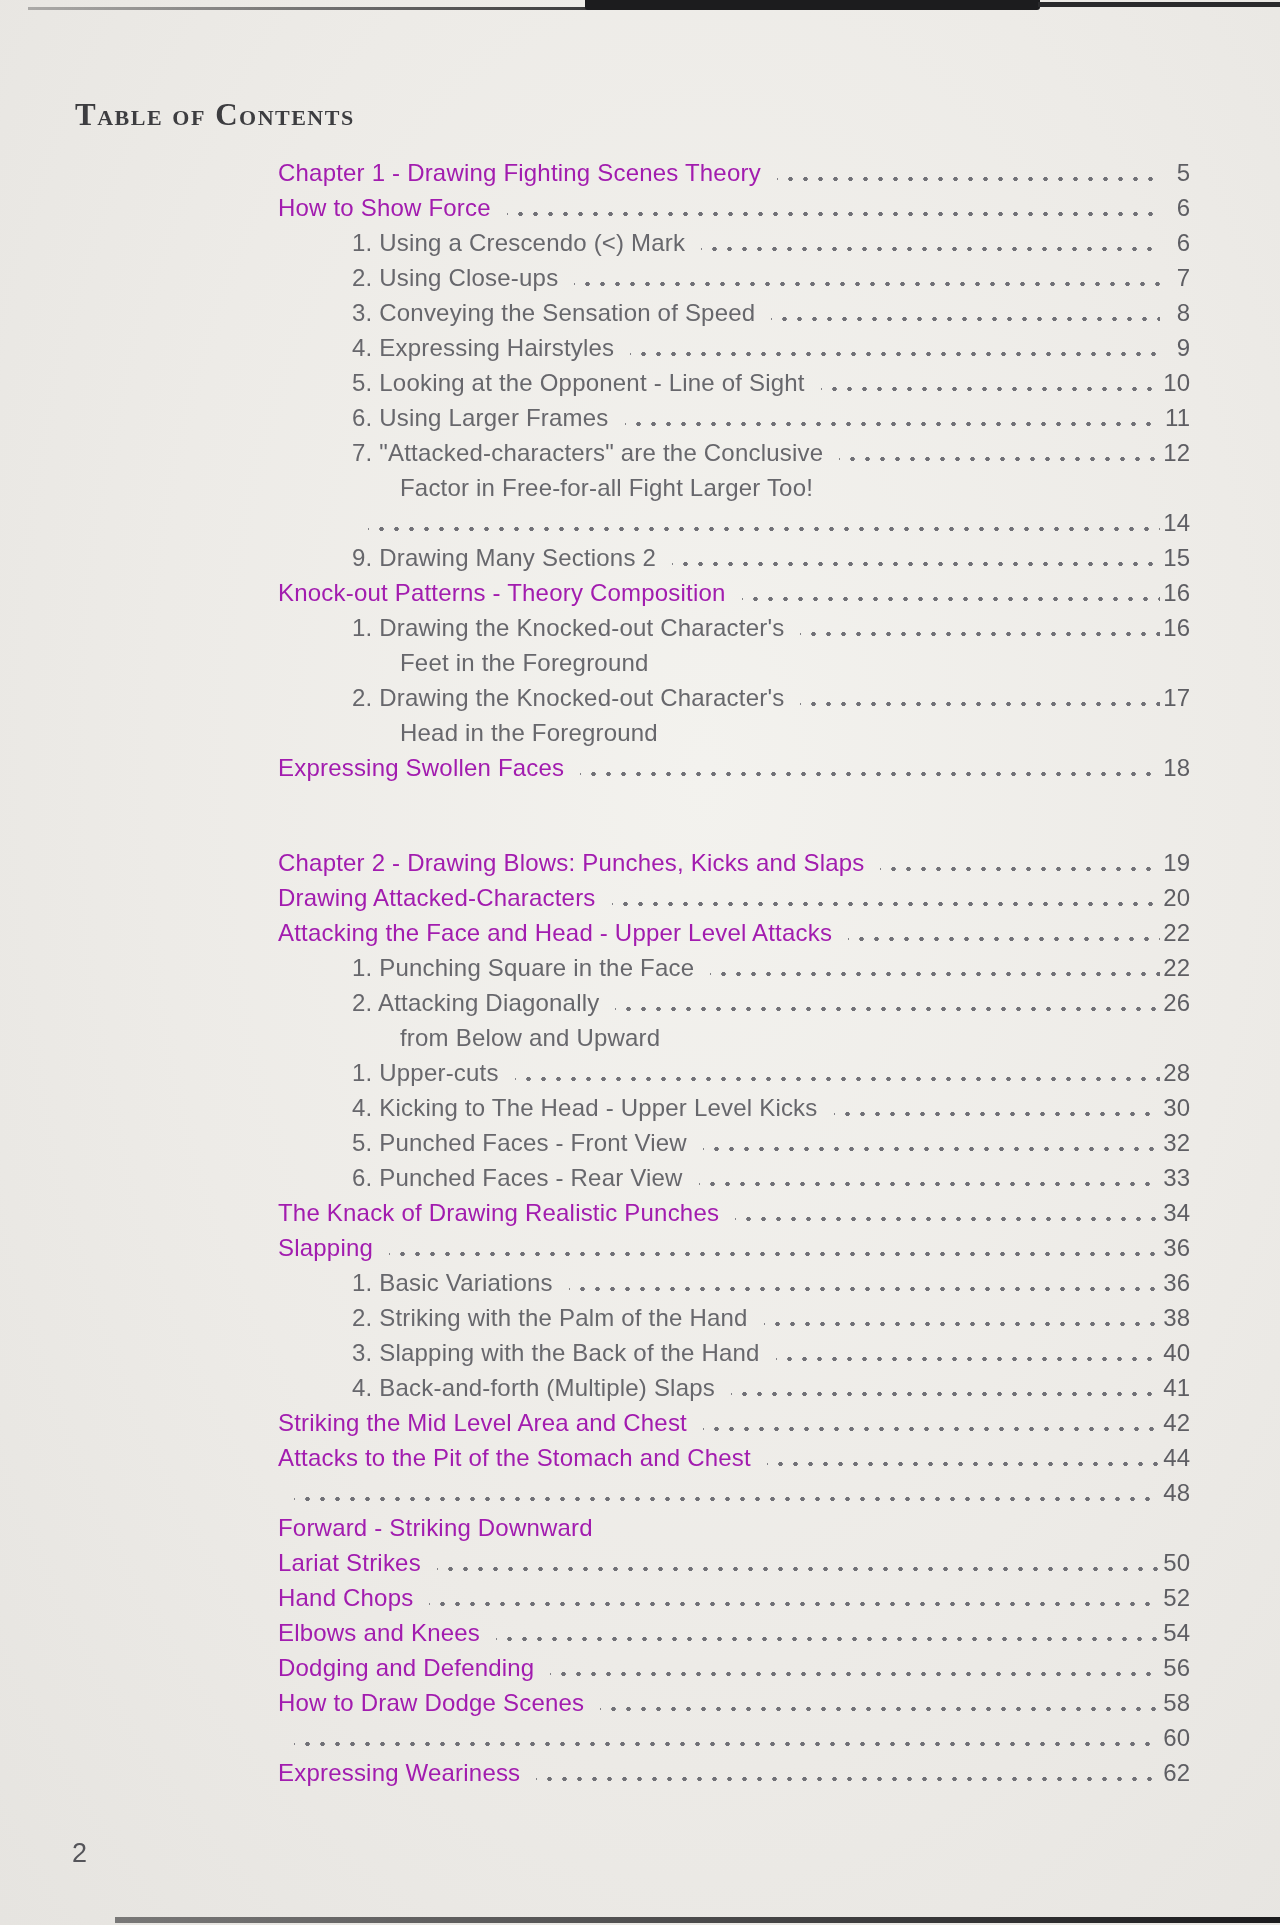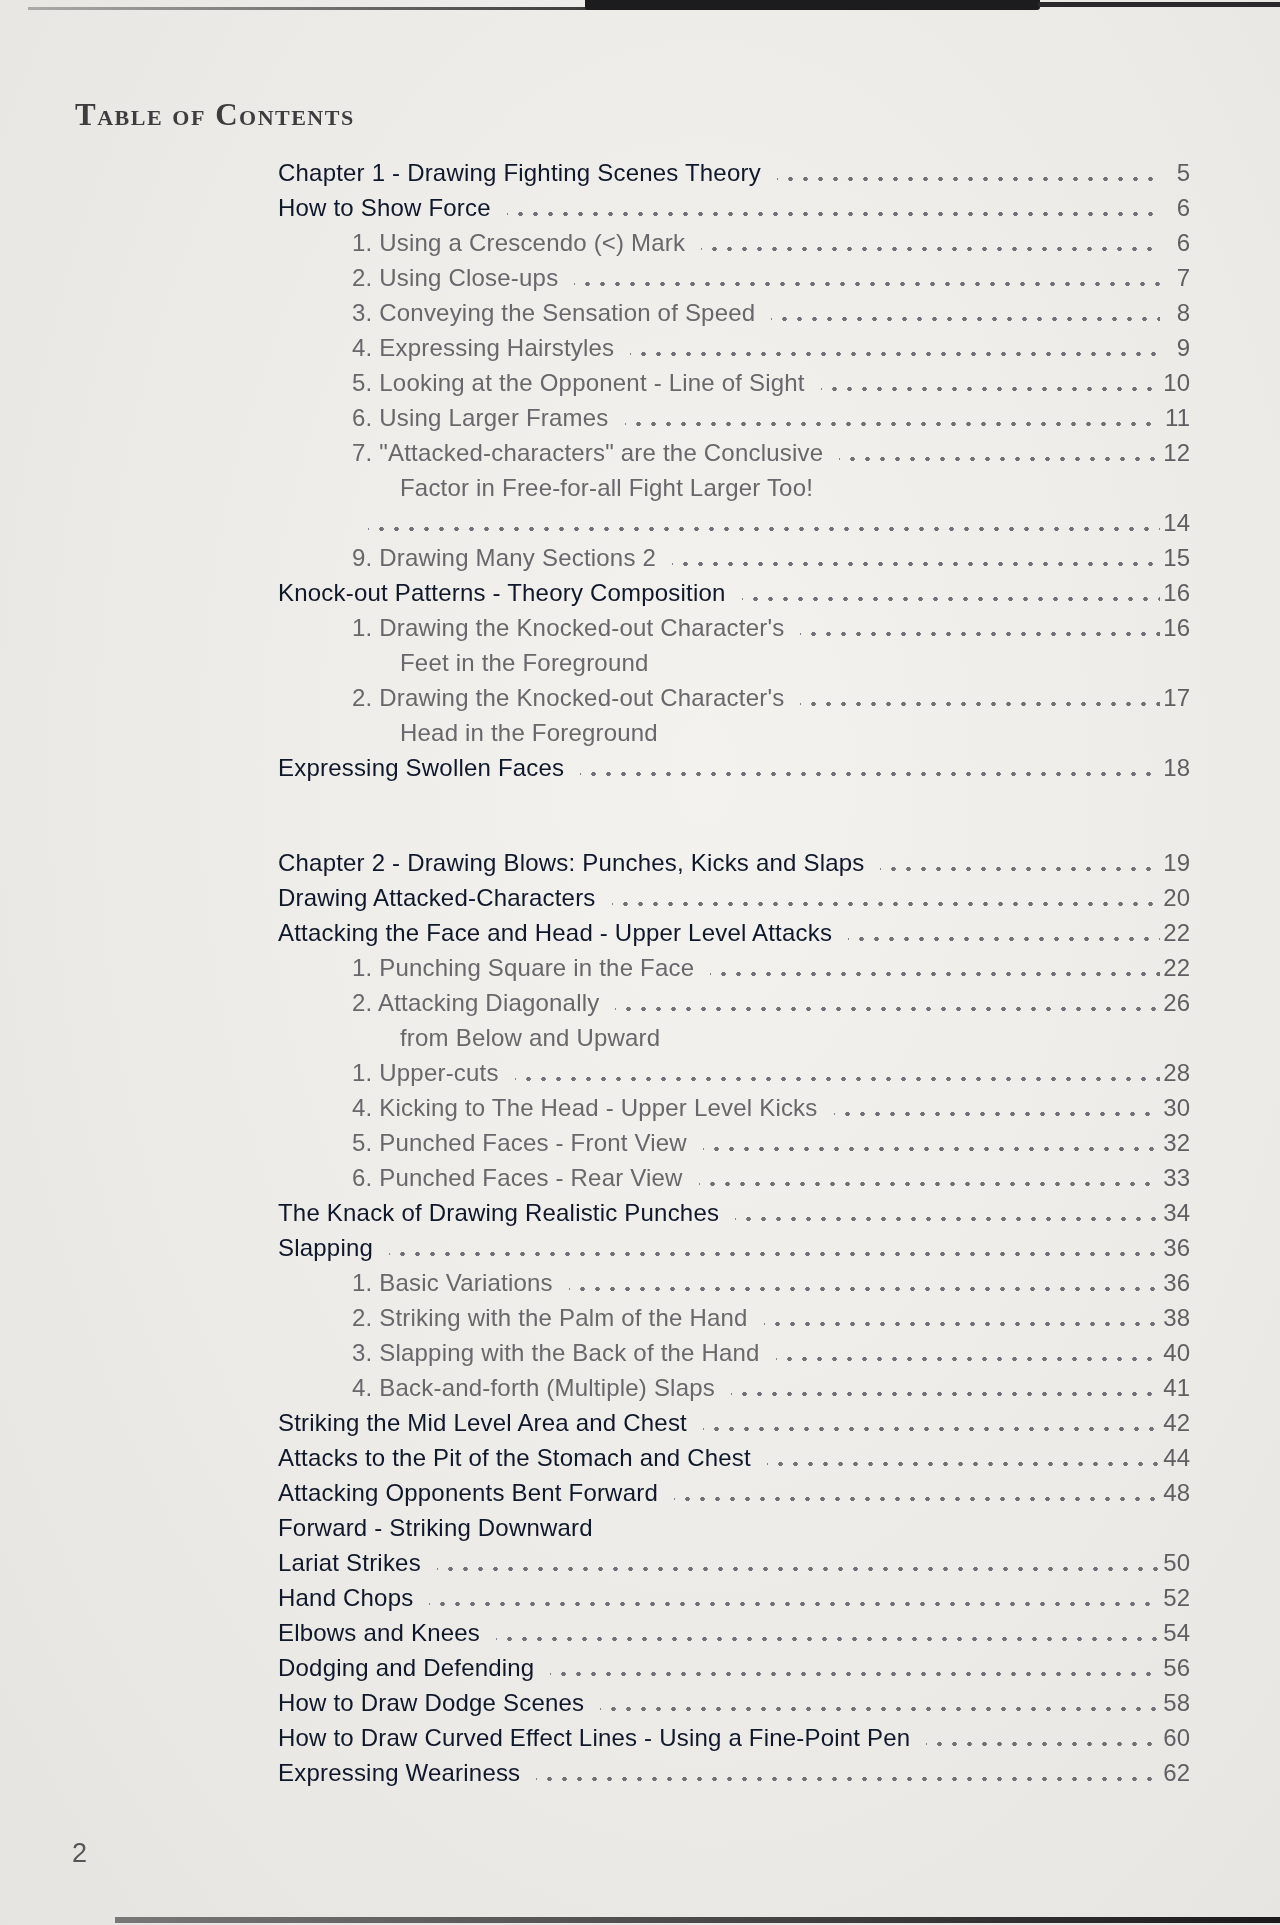--- a/index.html
+++ b/index.html
@@ -34,21 +34,21 @@
   .row .leader  {
     flex: 1 1 auto; height: 35px; margin: 0 2px 0 16px;
     background-image: radial-gradient(circle, #707076 2px, rgba(0,0,0,0) 2.4px);
     background-size: 15px 6px;
     background-repeat: repeat-x;
     background-position: 6px 21px;
   }
   .row .page-num { flex: 0 0 auto; min-width: 28px; text-align: right; line-height: 35px; }
   .row.indent-1 { padding-left: 74px; }
   .row.indent-2 { padding-left: 122px; }
-  .row.indent-0 .label { color: #0f172a; }
+  .row.indent-0 .label { color: #a21caf; }
   .row.indent-1 .label, .row.indent-2 .label { color: #67676c; }
   .row.cont .leader { background: none; }
 
   .folio {
     position: absolute; left: 72px; top: 1838px;
     font-size: 27px; color: #55555a;
   }
 </style>
 </head>
 <body>
@@ -237,21 +237,20 @@
     <span class="label">Striking the Mid Level Area and Chest</span>
     <span class="leader"></span>
     <span class="page-num">42</span>
   </div>
       <div class="row indent-0">
     <span class="label">Attacks to the Pit of the Stomach and Chest</span>
     <span class="leader"></span>
     <span class="page-num">44</span>
   </div>
       <div class="row indent-0">
-    <span class="label">Attacking Opponents Bent Forward</span>
     <span class="leader"></span>
     <span class="page-num">48</span>
   </div>
       <div class="row indent-0 cont">
     <span class="label">Forward - Striking Downward</span>
     <span class="leader"></span>
 
   </div>
       <div class="row indent-0">
     <span class="label">Lariat Strikes</span>
@@ -272,21 +271,20 @@
     <span class="label">Dodging and Defending</span>
     <span class="leader"></span>
     <span class="page-num">56</span>
   </div>
       <div class="row indent-0">
     <span class="label">How to Draw Dodge Scenes</span>
     <span class="leader"></span>
     <span class="page-num">58</span>
   </div>
       <div class="row indent-0">
-    <span class="label">How to Draw Curved Effect Lines - Using a Fine-Point Pen</span>
     <span class="leader"></span>
     <span class="page-num">60</span>
   </div>
       <div class="row indent-0">
     <span class="label">Expressing Weariness</span>
     <span class="leader"></span>
     <span class="page-num">62</span>
   </div>
     </div>
   </div>

